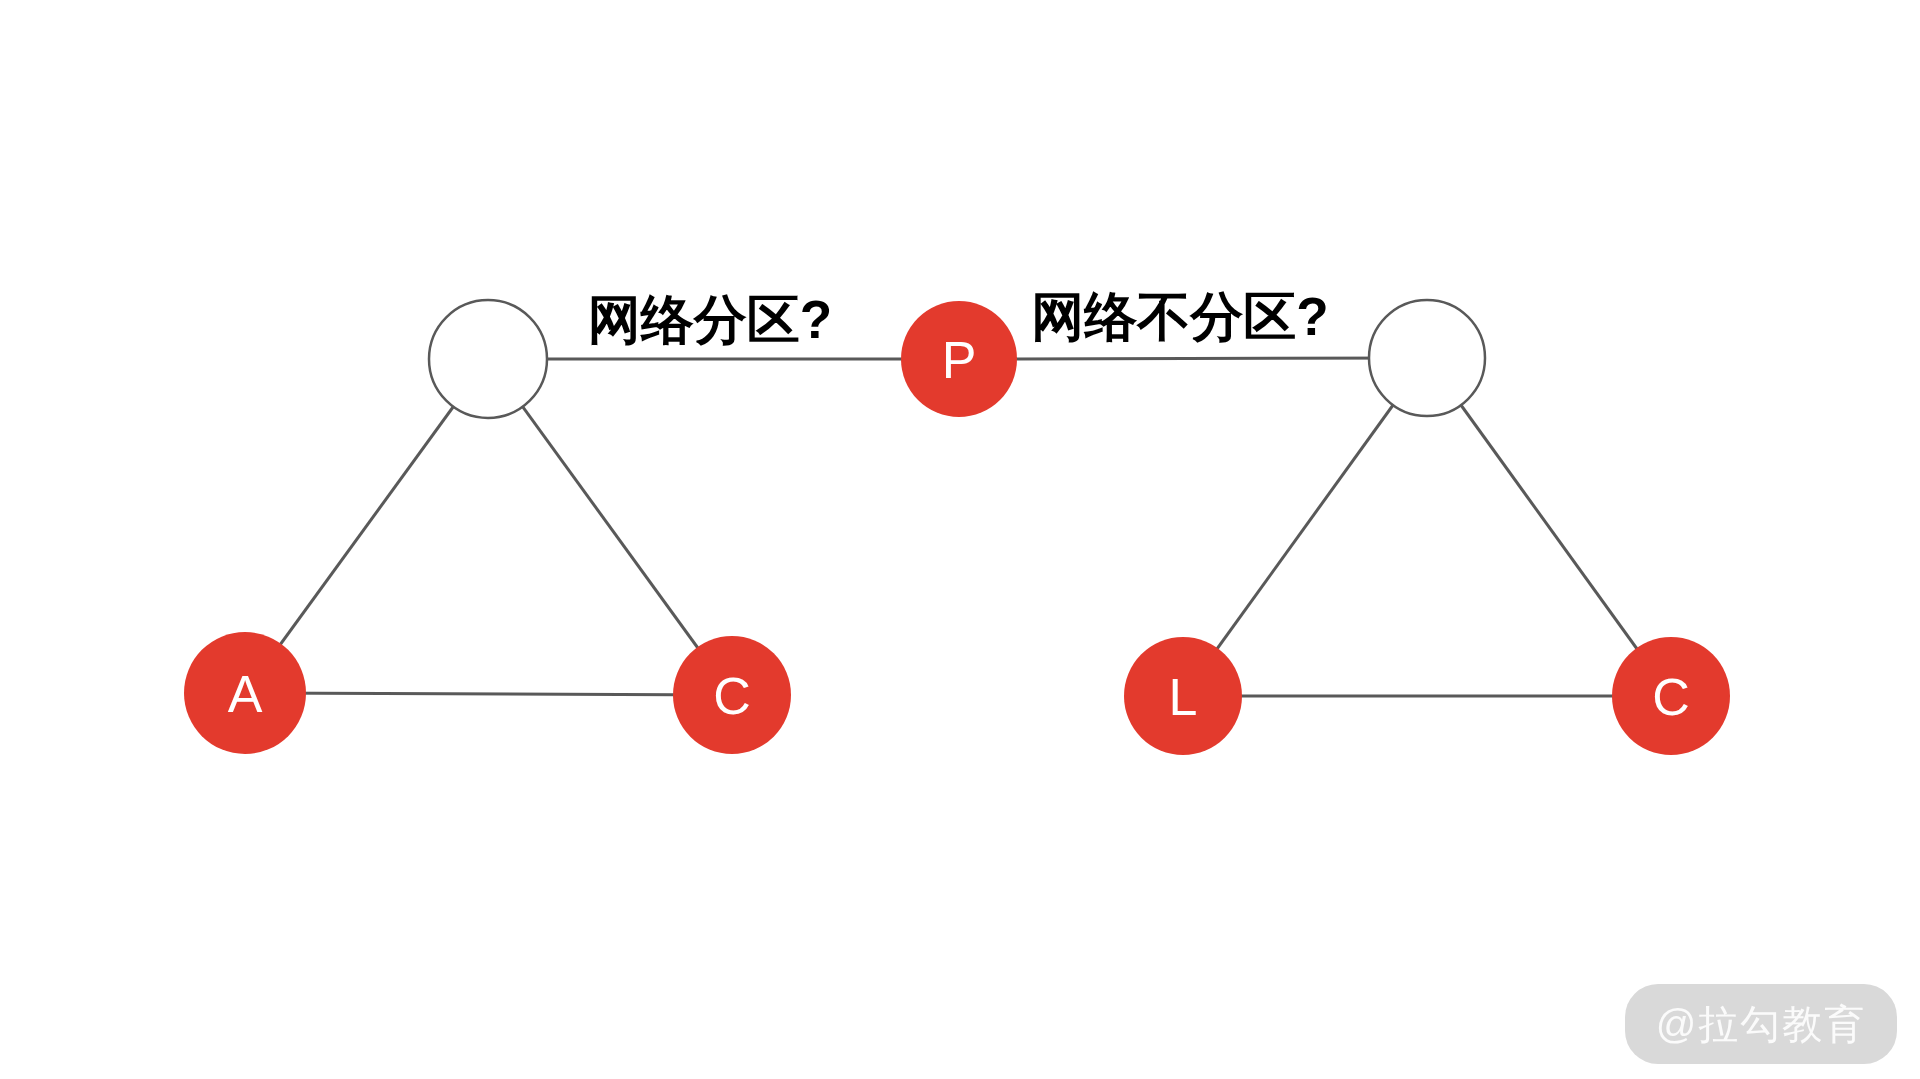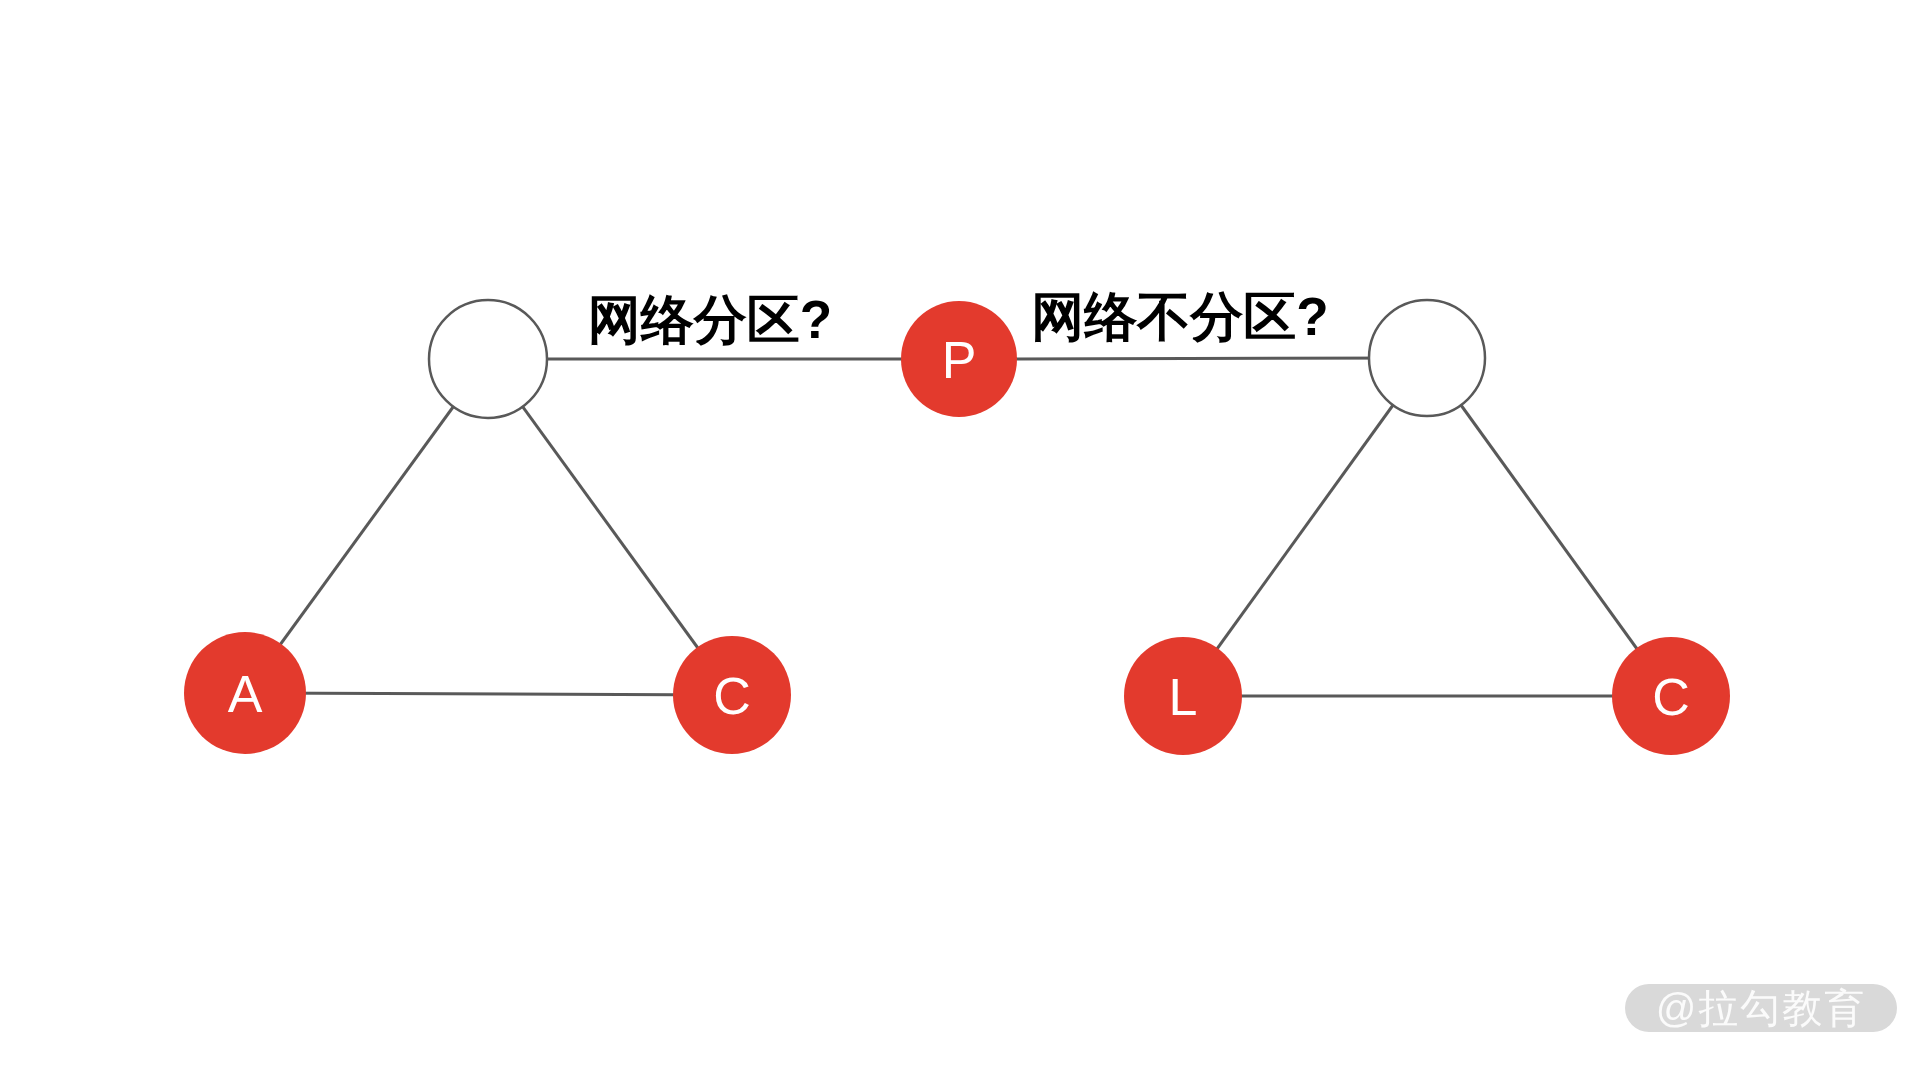--- a/index.html
+++ b/index.html
@@ -20,21 +20,21 @@
     left: 0;
     top: 0;
     width: 1920px;
     height: 1079px;
   }
   .watermark {
     position: absolute;
     left: 1625px;
     top: 984px;
     width: 272px;
-    height: 48px;
+    height: 80px;
     border-radius: 33px;
     display: flex;
     align-items: center;
     justify-content: center;
     font-size: 40px;
     font-weight: 500;
     letter-spacing: 2px;
     user-select: none;
   }
 </style>

